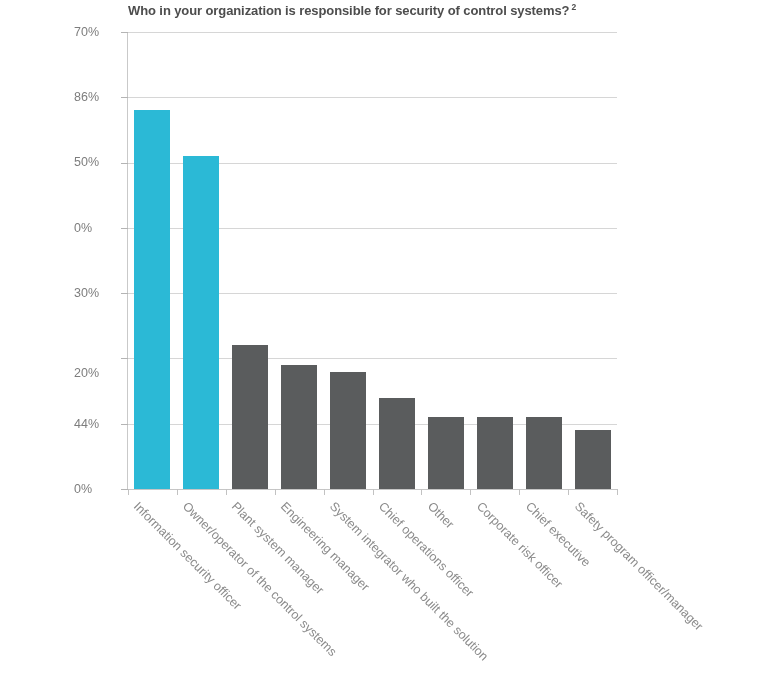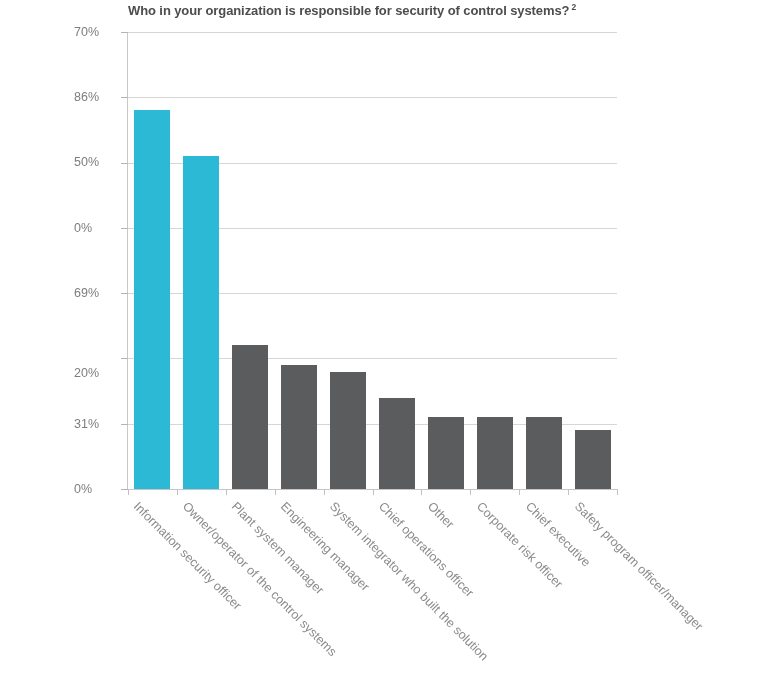--- a/index.html
+++ b/index.html
@@ -160,23 +160,23 @@
 
 <div id="chart-root">
 
   <div class="chart-title"><span>Who in your organization is responsible for security of control systems?</span><span class="sup">2</span></div>
 
   <div class="y-labels-col" id="y-labels">
       <div class="y-tick-label" style="top: 26px;">70%</div>
       <div class="y-tick-label" style="top: 91.2857px;">86%</div>
       <div class="y-tick-label" style="top: 156px;">50%</div>
       <div class="y-tick-label" style="top: 221.857px;">0%</div>
-      <div class="y-tick-label" style="top: 287.143px;">69%</div>
+      <div class="y-tick-label" style="top: 287.143px;">30%</div>
       <div class="y-tick-label" style="top: 367px;">20%</div>
-      <div class="y-tick-label" style="top: 417.714px;">31%</div>
+      <div class="y-tick-label" style="top: 417.714px;">44%</div>
       <div class="y-tick-label" style="top: 483px;">0%</div>
     </div>
 
   <div class="axis-line-y"></div>
 
   <div class="plot-area" id="gridlines">
       <div class="gridline" style="top: 0px;"></div>
       <div class="gridline" style="top: 65.2857px;"></div>
       <div class="gridline" style="top: 130.571px;"></div>
       <div class="gridline" style="top: 195.857px;"></div>

